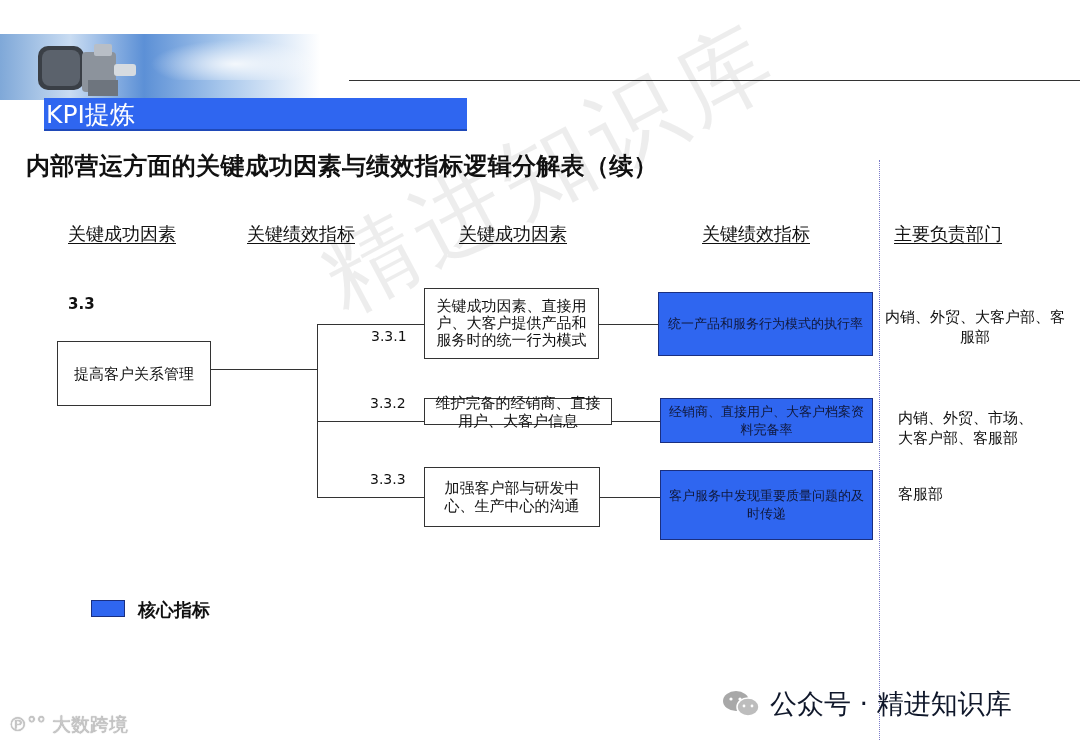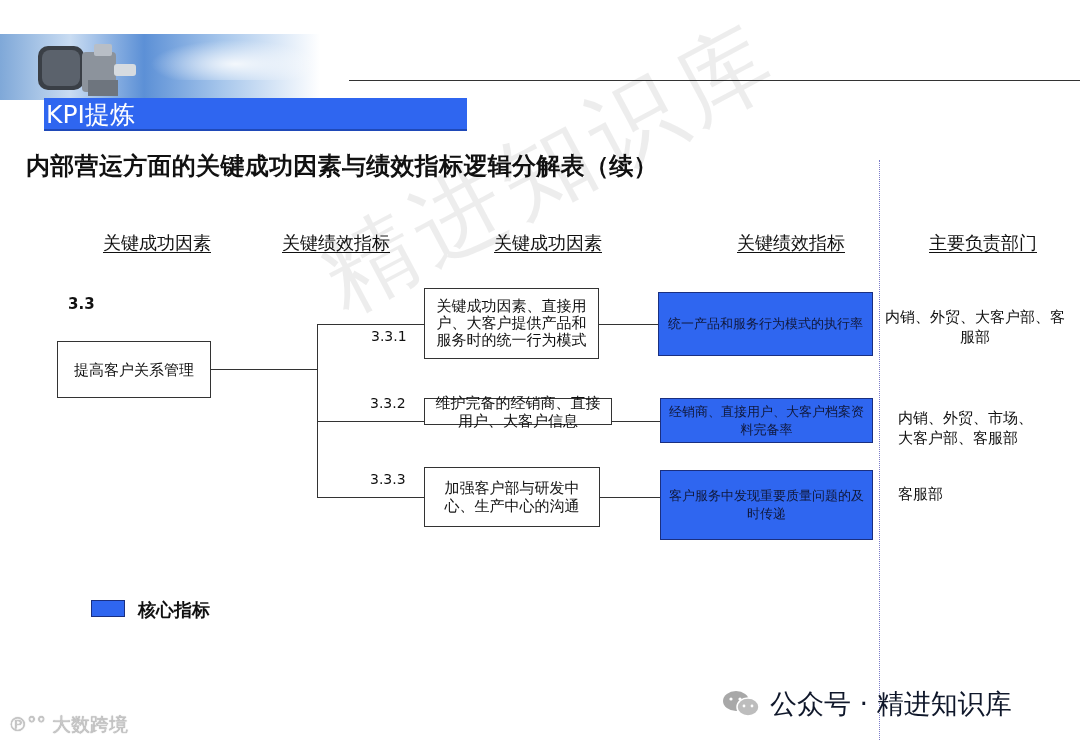--- a/index.html
+++ b/index.html
@@ -23,22 +23,22 @@
   .kpi-bar {
     position: absolute; left: 44px; top: 98px; width: 423px; height: 33px;
     background: #2f66f0; border-bottom: 2px solid #1f49b8;
     color: #fff; font-size: 25px; line-height: 33px; padding-left: 2px;
   }
   .page-title {
     position: absolute; left: 26px; top: 150px; font-size: 24px; font-weight: bold;
     letter-spacing: 0.3px; white-space: nowrap;
   }
   .col-head {
-    position: absolute; top: 231px; font-size: 18px; text-decoration: underline;
-    text-underline-offset: 3px; white-space: nowrap; margin-left: 35px;
+    position: absolute; top: 222px; font-size: 18px; text-decoration: underline;
+    text-underline-offset: 3px; white-space: nowrap;
   }
   .vdots {
     position: absolute; left: 879px; top: 160px; width: 0; height: 580px;
     border-left: 1.5px dotted #7b7bc8;
   }
   .sec-no { position: absolute; left: 68px; top: 295px; font-size: 15px; font-weight: bold; }
   .box {
     position: absolute; border: 1.3px solid #333; background: #fff;
     font-size: 15px; line-height: 18px; text-align: center;
     display: flex; align-items: center; justify-content: center; padding: 0 4px;
@@ -94,21 +94,21 @@
 <div class="col-head" style="left:247px;">关键绩效指标</div>
 <div class="col-head" style="left:459px;">关键成功因素</div>
 <div class="col-head" style="left:702px;">关键绩效指标</div>
 <div class="col-head" style="left:894px;">主要负责部门</div>
 
 <div class="vdots"></div>
 
 <div class="watermark">精进知识库</div>
 
 <div class="sec-no">3.3</div>
-<div class="box" style="left:57px; top:341px; width:154px; height:57px; padding:0 14px;">
+<div class="box" style="left:57px; top:341px; width:154px; height:65px; padding:0 14px;">
   <span>提高客户关系管理</span>
 </div>
 
 <div class="line" style="left:211px; top:369px; width:107px; height:1.3px;"></div>
 <div class="line" style="left:317px; top:324px; width:1.3px; height:173px;"></div>
 <div class="line" style="left:317px; top:324px; width:107px; height:1.3px;"></div>
 <div class="line" style="left:317px; top:421px; width:107px; height:1.3px;"></div>
 <div class="line" style="left:317px; top:497px; width:107px; height:1.3px;"></div>
 
 <div class="line" style="left:598px; top:324px; width:60px; height:1.3px;"></div>

